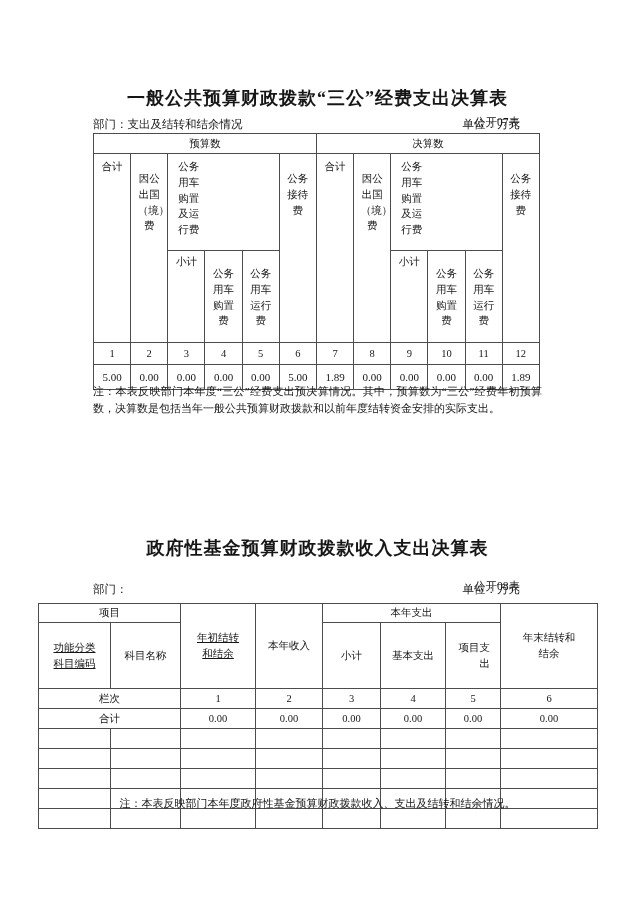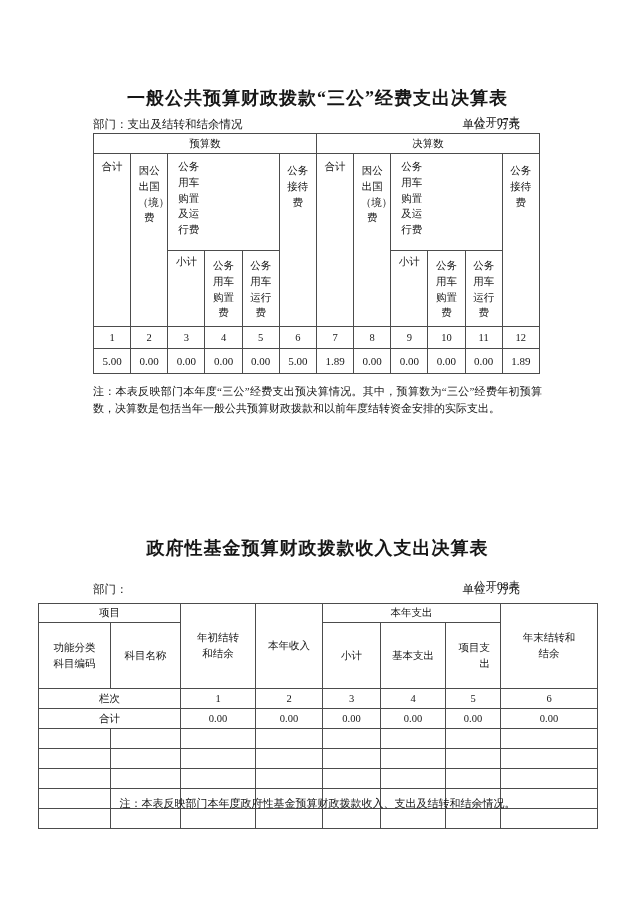--- a/index.html
+++ b/index.html
@@ -28,32 +28,32 @@
   td{border:1px solid #4c4c4c;text-align:center;vertical-align:middle;
      font-size:10.5px;line-height:1.5;padding:1px 2px;word-break:break-all;}
 
   
   #t1{left:93px;top:133px;width:447px;}
   #t1 .rA td{height:17px;}
   #t1 .rB td{height:90px;vertical-align:top;padding-top:5px;}
   #t1 .rC td{height:60px;vertical-align:top;padding-top:3px;}
   #t1 .rD td{height:19px;}
   #t1 .rE td{height:22px;font-size:11px;}
-  .vv{width:23px;margin:4px auto;}
+  .vv{width:23px;margin:12px auto;}
   td.veh{text-align:right;}
   td.veh .vv{margin:0 0 0 6px;}
 
   
   #t2{left:38px;top:603px;width:559px;}
   #t2 .r1 td{height:15px;}
   #t2 .r2 td{height:41px;}
   #t2 .r3 td{height:17px;margin-left:35px;}
   #t2 .r4 td{height:17px;}
   #t2 .re td{height:17px;}
-  .w44{width:44px;margin:16px auto;}
+  .w44{width:44px;margin:16px auto;text-decoration:underline;}
   .w56{width:56px;margin:0 auto;}
   .w34{width:34px;margin:0 auto;text-align:right;}
 
   .note{position:absolute;font-size:11px;line-height:1.55;}
   #t1-note{left:93px;top:372px;width:449px;text-align:justify;font-family:Liberation Serif, serif;}
   #t2-note{left:0;top:784px;width:635px;text-align:center;}
 </style>
 </head>
 <body>
 

